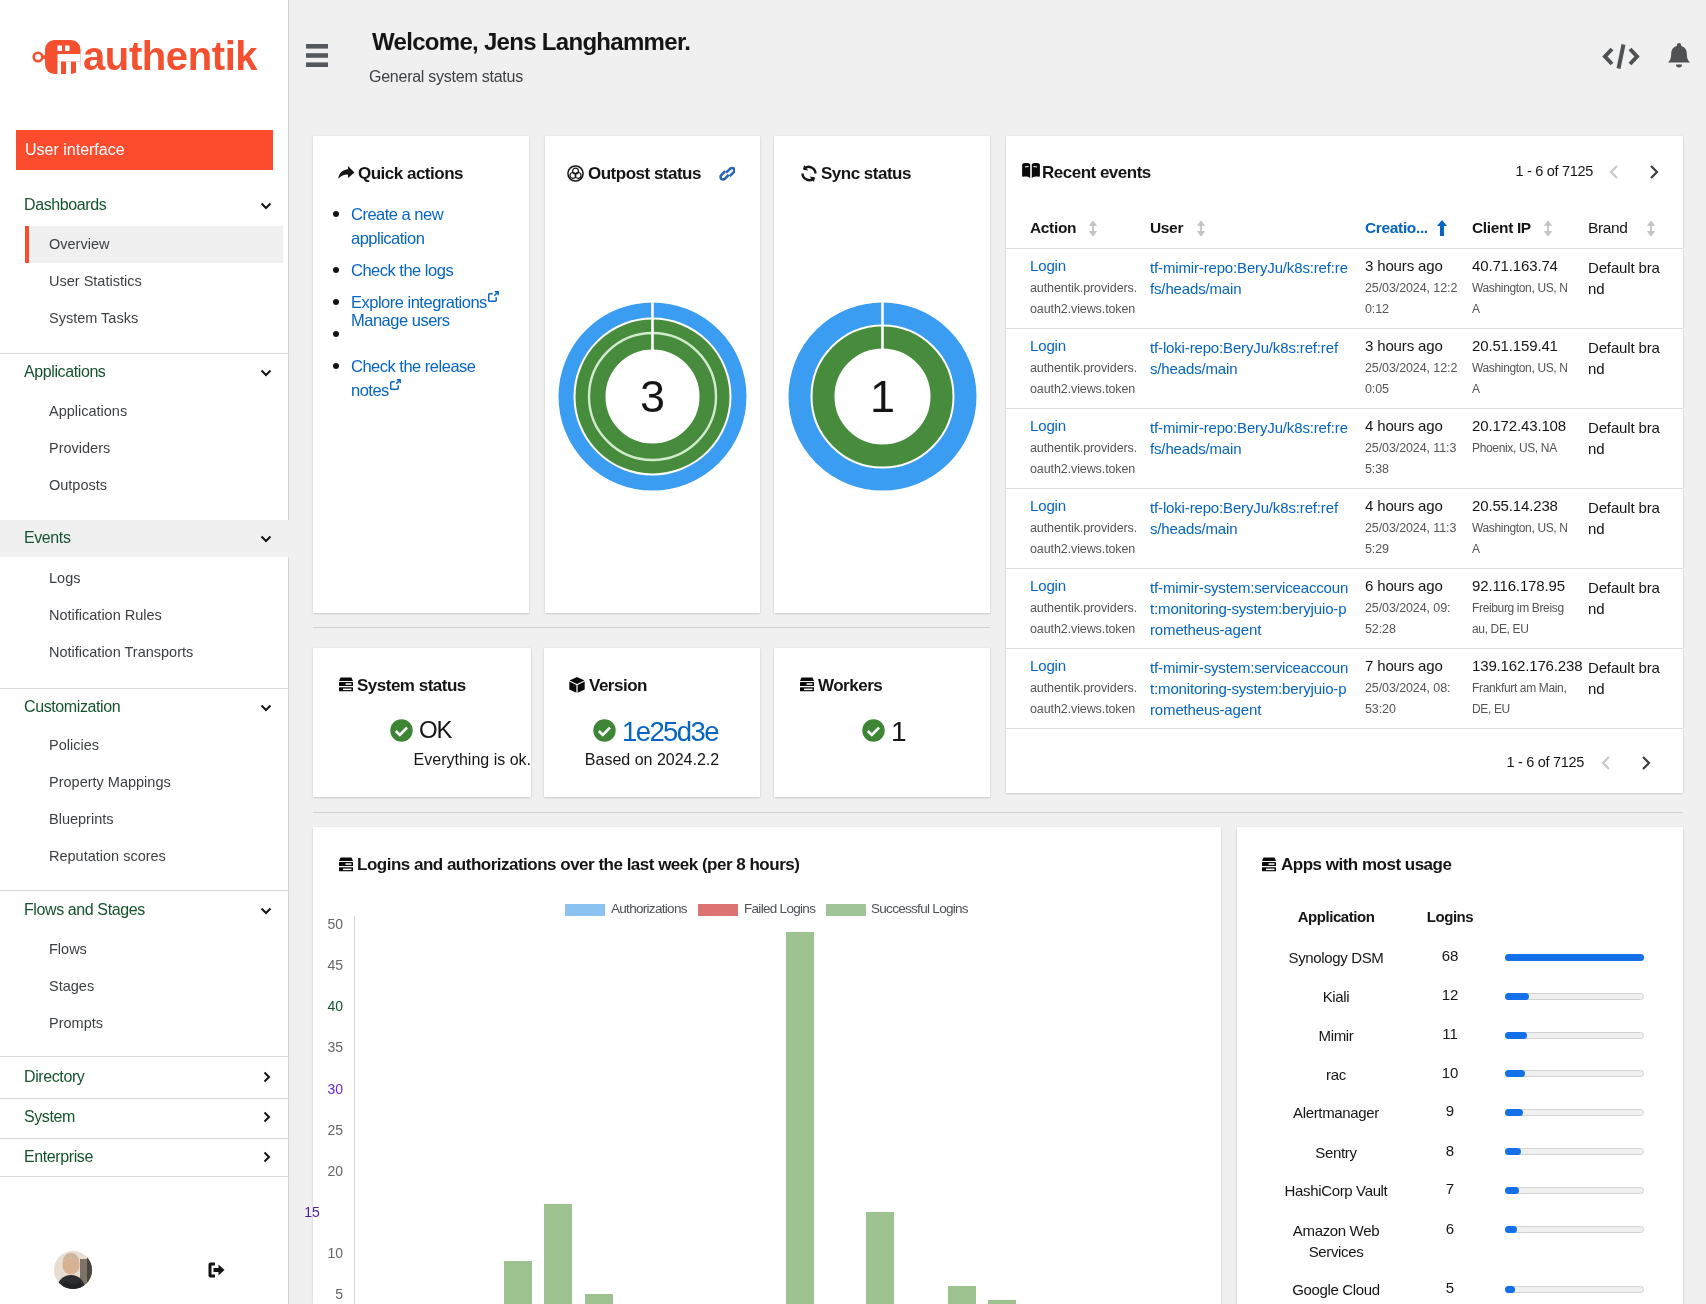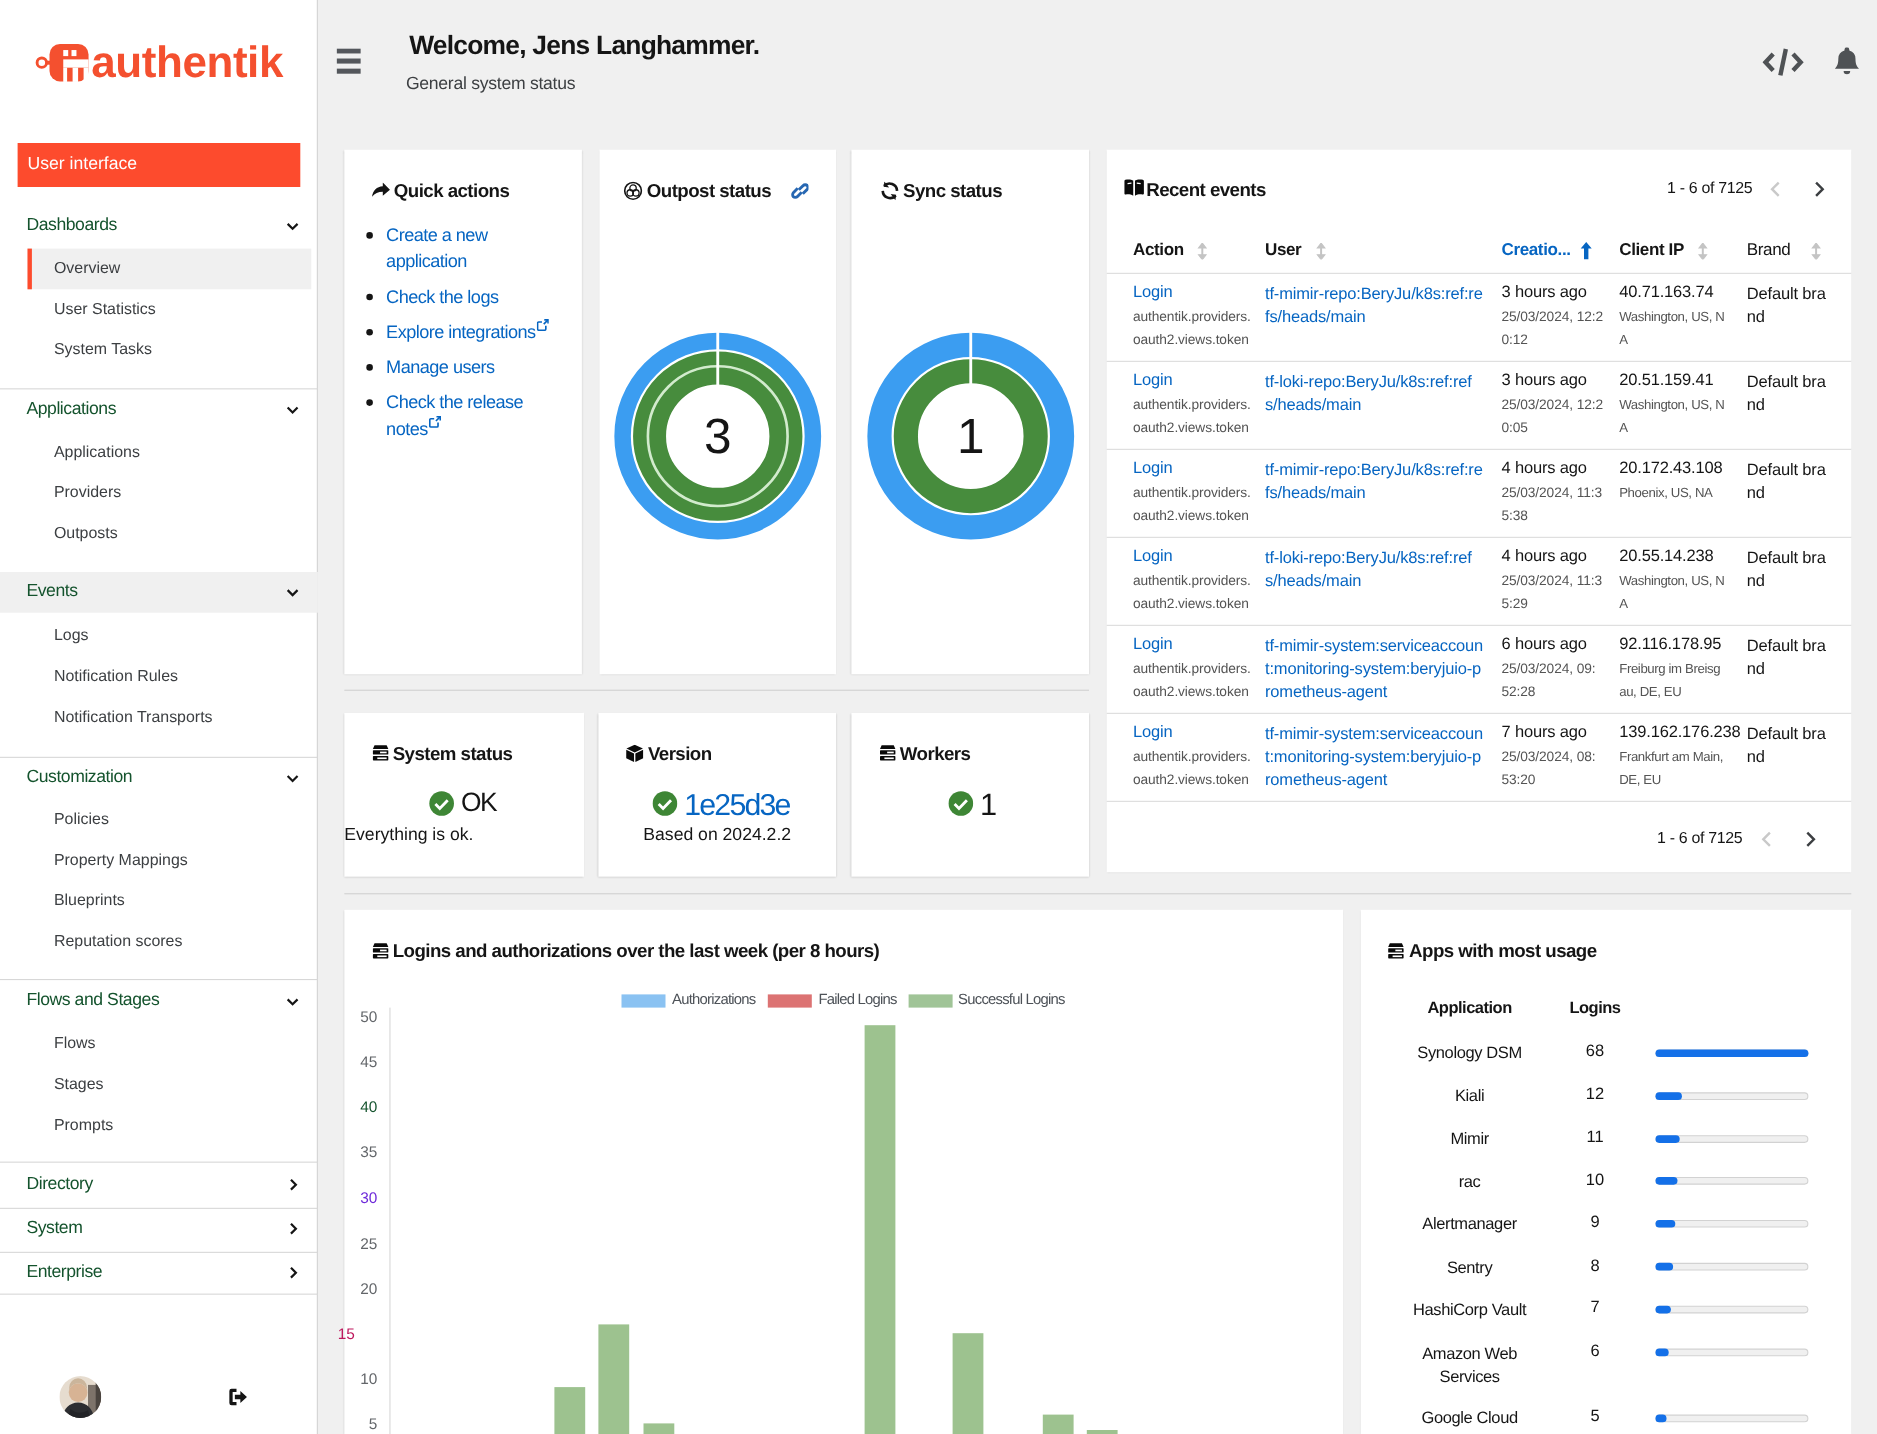--- a/index.html
+++ b/index.html
@@ -142,21 +142,21 @@
 <div class="abs link" style="left:351px;top:258px;font-size:16.5px;line-height:24px;letter-spacing:-0.5px">Check the logs</div>
 <div class="abs" style="left:333px;top:267px;width:6px;height:6px;border-radius:50%;background:#151515"></div>
 <div class="abs link" style="left:351px;top:290px;font-size:16.5px;line-height:24px;letter-spacing:-0.5px">Explore integrations<svg width="11" height="11" viewBox="0 0 11 11" style="vertical-align:6px;margin-left:1px">
       <g fill="none" stroke="#0665c2" stroke-width="1.5">
         <path d="M8.2 6.2 v3 a1 1 0 0 1 -1 1 h-5.5 a1 1 0 0 1 -1 -1 v-5.5 a1 1 0 0 1 1 -1 h3"></path>
         <path d="M6.3 4.7 L10 1"></path>
         <path d="M6.8 0.8 h3.4 v3.4" stroke-width="1.4"></path>
       </g>
     </svg></div>
 <div class="abs" style="left:333px;top:299px;width:6px;height:6px;border-radius:50%;background:#151515"></div>
-<div class="abs link" style="left:351px;top:322px;font-size:16.5px;line-height:24px;letter-spacing:-0.5px">Manage users</div>
+<div class="abs link" style="left:351px;top:308px;font-size:16.5px;line-height:24px;letter-spacing:-0.5px">Manage users</div>
 <div class="abs" style="left:333px;top:331px;width:6px;height:6px;border-radius:50%;background:#151515"></div>
 <div class="abs link" style="left:351px;top:354px;font-size:16.5px;line-height:24px;letter-spacing:-0.5px">Check the release<br>notes<svg width="11" height="11" viewBox="0 0 11 11" style="vertical-align:6px;margin-left:1px">
       <g fill="none" stroke="#0665c2" stroke-width="1.5">
         <path d="M8.2 6.2 v3 a1 1 0 0 1 -1 1 h-5.5 a1 1 0 0 1 -1 -1 v-5.5 a1 1 0 0 1 1 -1 h3"></path>
         <path d="M6.3 4.7 L10 1"></path>
         <path d="M6.8 0.8 h3.4 v3.4" stroke-width="1.4"></path>
       </g>
     </svg></div>
 <div class="abs" style="left:333px;top:363px;width:6px;height:6px;border-radius:50%;background:#151515"></div>
 <svg class="abs" style="left:567px;top:165px" width="17" height="17" viewBox="0 0 17 17">
@@ -319,21 +319,21 @@
 <rect x="1" y="10.3" width="14" height="4" rx="0.6" fill="#0a0a0a"></rect>
 <rect x="7.5" y="6.3" width="6" height="1.5" fill="#fff"></rect>
 <rect x="5" y="11.6" width="8.5" height="1.5" fill="#fff"></rect>
 </svg>
 <div class="ct" style="left:357px;top:676px">System status</div>
 <svg class="abs" style="left:390px;top:719px" width="23" height="23" viewBox="0 0 23 23">
 <circle cx="11.5" cy="11.5" r="11.2" fill="#3e8635"></circle>
 <polyline points="5.8,12 9.8,16 17,8.6" fill="none" stroke="#fff" stroke-width="2.6"></polyline>
 </svg>
 <div class="abs" style="left:419px;top:716px;font-size:24px;letter-spacing:-1.2px">OK</div>
-<div class="abs" style="left:313px;top:751px;width:218px;text-align:left;font-size:16px">Everything is ok.</div>
+<div class="abs" style="left:313px;top:751px;width:218px;text-align:right;font-size:16px">Everything is ok.</div>
 <svg class="abs" style="left:569px;top:677px" width="16" height="16" viewBox="0 0 16 16">
 <path d="M8 0 L15.5 3.5 L8 7 L0.5 3.5 z" fill="#0a0a0a"></path>
 <path d="M0.3 4.6 L7.4 7.9 V15.8 L0.3 12.4 z" fill="#0a0a0a"></path>
 <path d="M15.7 4.6 L8.6 7.9 V15.8 L15.7 12.4 z" fill="#0a0a0a"></path>
 </svg>
 <div class="ct" style="left:589px;top:676px">Version</div>
 <svg class="abs" style="left:593px;top:719px" width="23" height="23" viewBox="0 0 23 23">
 <circle cx="11.5" cy="11.5" r="11.2" fill="#3e8635"></circle>
 <polyline points="5.8,12 9.8,16 17,8.6" fill="none" stroke="#fff" stroke-width="2.6"></polyline>
 </svg>
@@ -368,21 +368,21 @@
 <div class="abs" style="left:744px;top:901px;font-size:13.5px;letter-spacing:-0.7px;color:#4d5258">Failed Logins</div>
 <div class="abs" style="left:826px;top:904px;width:40px;height:12px;background:#a0c497"></div>
 <div class="abs" style="left:871px;top:901px;font-size:13.5px;letter-spacing:-0.7px;color:#4d5258">Successful Logins</div>
 <div class="abs" style="left:303px;top:916px;width:40px;text-align:right;font-size:14px;color:#63666a">50</div>
 <div class="abs" style="left:303px;top:957px;width:40px;text-align:right;font-size:14px;color:#63666a">45</div>
 <div class="abs" style="left:303px;top:998px;width:40px;text-align:right;font-size:14px;color:#14532d">40</div>
 <div class="abs" style="left:303px;top:1039px;width:40px;text-align:right;font-size:14px;color:#63666a">35</div>
 <div class="abs" style="left:303px;top:1081px;width:40px;text-align:right;font-size:14px;color:#6d28d9">30</div>
 <div class="abs" style="left:303px;top:1122px;width:40px;text-align:right;font-size:14px;color:#63666a">25</div>
 <div class="abs" style="left:303px;top:1163px;width:40px;text-align:right;font-size:14px;color:#63666a">20</div>
-<div class="abs" style="left:307px;top:1204px;width:40px;text-align:left;font-size:14px;color:#be185d">15</div>
+<div class="abs" style="left:292px;top:1204px;width:40px;text-align:center;font-size:14px;color:#4c1d95">15</div>
 <div class="abs" style="left:303px;top:1245px;width:40px;text-align:right;font-size:14px;color:#63666a">10</div>
 <div class="abs" style="left:303px;top:1286px;width:40px;text-align:right;font-size:14px;color:#63666a">5</div>
 <div class="abs" style="left:354px;top:916px;width:1px;height:388px;background:#d8d8d8"></div>
 <div class="abs" style="left:504px;top:1261px;width:28px;height:43px;background:#9dc28f"></div>
 <div class="abs" style="left:544px;top:1204px;width:28px;height:100px;background:#9dc28f"></div>
 <div class="abs" style="left:585px;top:1294px;width:28px;height:10px;background:#9dc28f"></div>
 <div class="abs" style="left:786px;top:932px;width:28px;height:372px;background:#9dc28f"></div>
 <div class="abs" style="left:866px;top:1212px;width:28px;height:92px;background:#9dc28f"></div>
 <div class="abs" style="left:948px;top:1286px;width:28px;height:18px;background:#9dc28f"></div>
 <div class="abs" style="left:988px;top:1300px;width:28px;height:4px;background:#9dc28f"></div>

